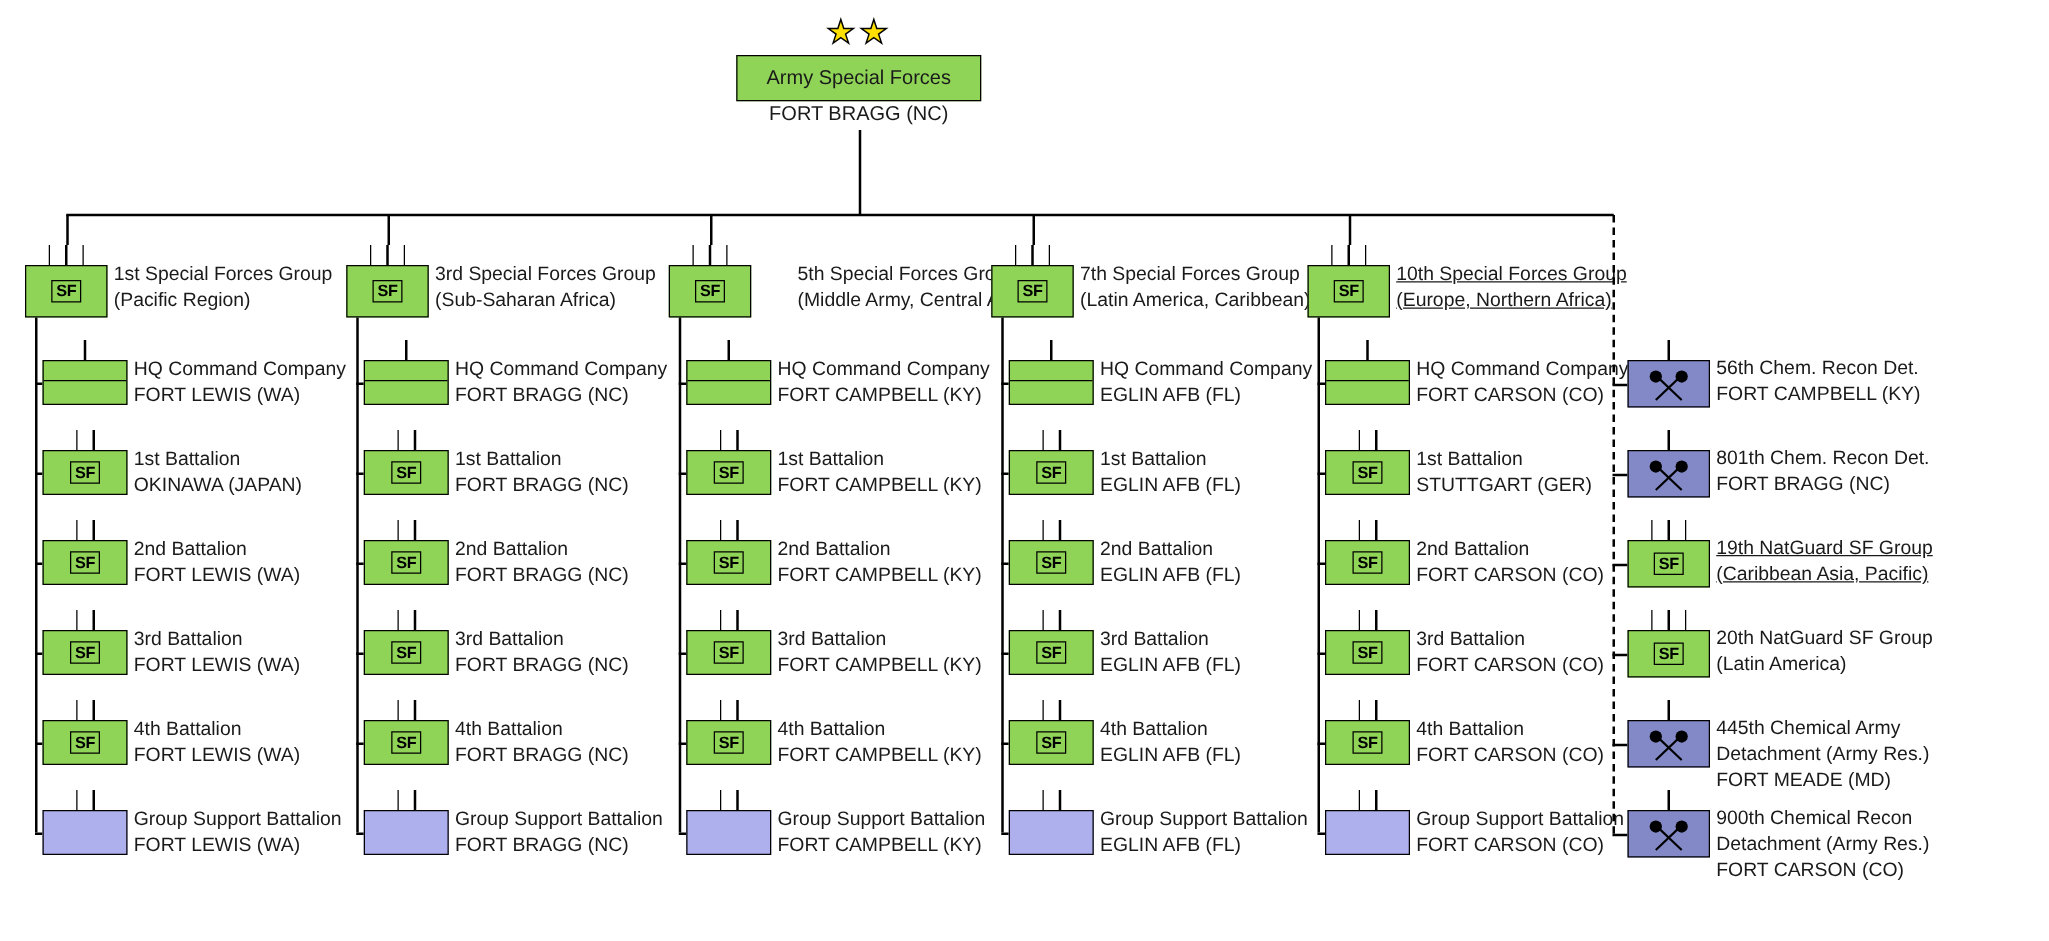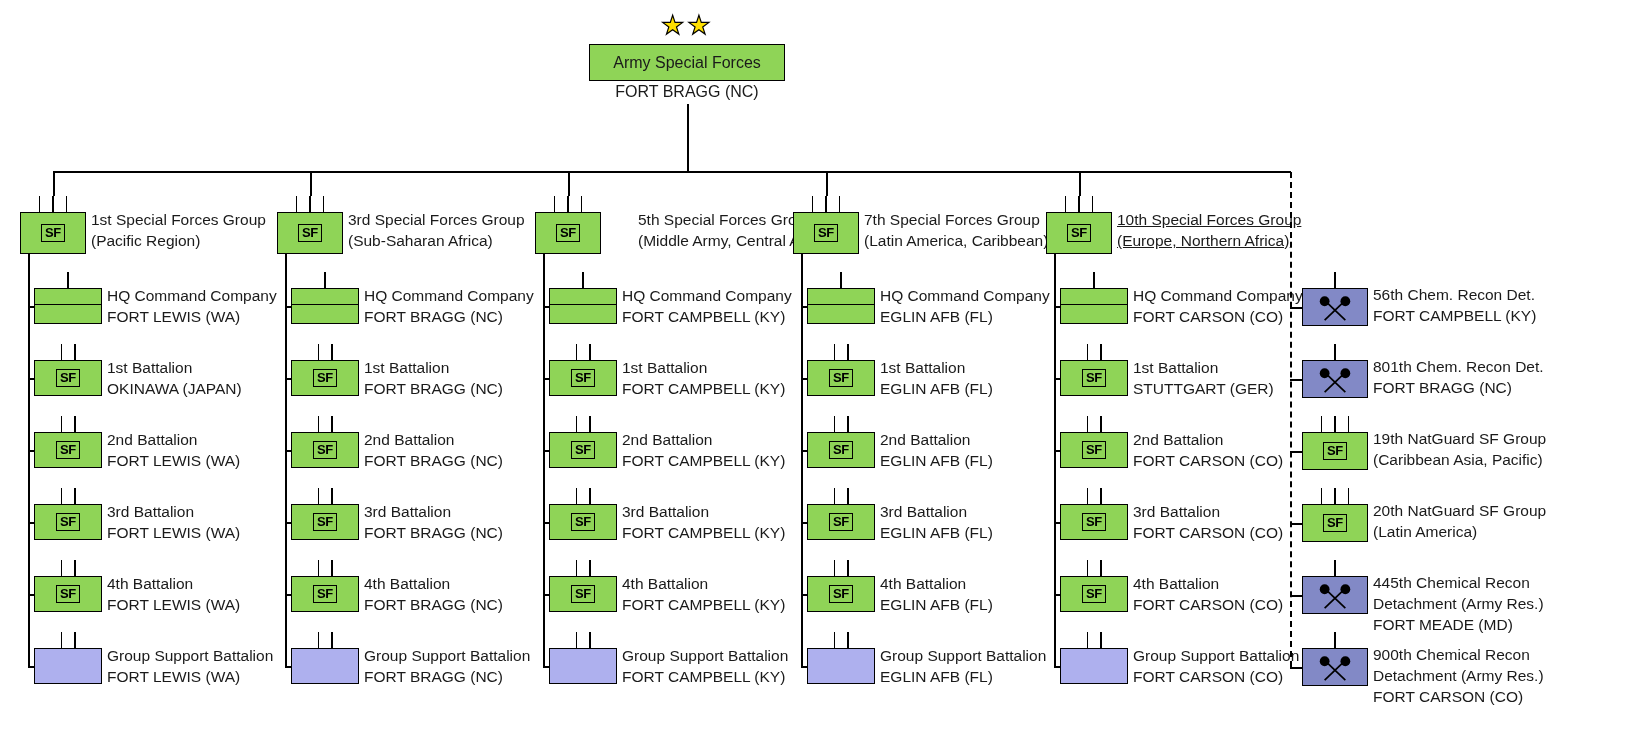--- a/index.html
+++ b/index.html
@@ -602,21 +602,21 @@
       </div>
       <div class="line hline" style="left: 1290px; top: 451px; width: 12px; height: 1.5px;"></div>
       <div class="ticks" style="left: 1320.75px; top: 416px; width: 28.5px; height: 16px;">
         <div class="tick"></div>
         <div class="tick"></div>
         <div class="tick"></div>
       </div>
       <div class="unitbox green" style="left: 1302px; top: 432px; width: 66px; height: 38px;">
         <span class="sf">SF</span>
       </div>
-      <div class="label" style="left: 1373px; top: 428px;">
+      <div class="label" style="left: 1373px; top: 428px; text-decoration: underline;">
         <div>19th NatGuard SF Group</div>
         <div>(Caribbean Asia, Pacific)</div>
       </div>
       <div class="line hline" style="left: 1290px; top: 523px; width: 12px; height: 1.5px;"></div>
       <div class="ticks" style="left: 1320.75px; top: 488px; width: 28.5px; height: 16px;">
         <div class="tick"></div>
         <div class="tick"></div>
         <div class="tick"></div>
       </div>
       <div class="unitbox green" style="left: 1302px; top: 504px; width: 66px; height: 38px;">
@@ -632,21 +632,21 @@
       </div>
       <div class="unitbox chem" style="left: 1302px; top: 576px; width: 66px; height: 38px;">
         <svg viewBox="0 0 68 36" class="chemglyph">
           <line x1="23" y1="12" x2="45" y2="33" stroke="#000" stroke-width="1.8"></line>
           <line x1="45" y1="12" x2="23" y2="33" stroke="#000" stroke-width="1.8"></line>
           <circle cx="23" cy="13" r="5.2" fill="#000"></circle>
           <circle cx="45" cy="13" r="5.2" fill="#000"></circle>
         </svg>
       </div>
       <div class="label" style="left: 1373px; top: 572px;">
-        <div>445th Chemical Recon</div>
+        <div>445th Chemical Army</div>
         <div>Detachment (Army Res.)</div>
         <div>FORT MEADE (MD)</div>
       </div>
       <div class="line hline" style="left: 1290px; top: 667px; width: 12px; height: 1.5px;"></div>
       <div class="ticks" style="left: 1334.25px; top: 632px; width: 1.5px; height: 16px;">
         <div class="tick"></div>
       </div>
       <div class="unitbox chem" style="left: 1302px; top: 648px; width: 66px; height: 38px;">
         <svg viewBox="0 0 68 36" class="chemglyph">
           <line x1="23" y1="12" x2="45" y2="33" stroke="#000" stroke-width="1.8"></line>

